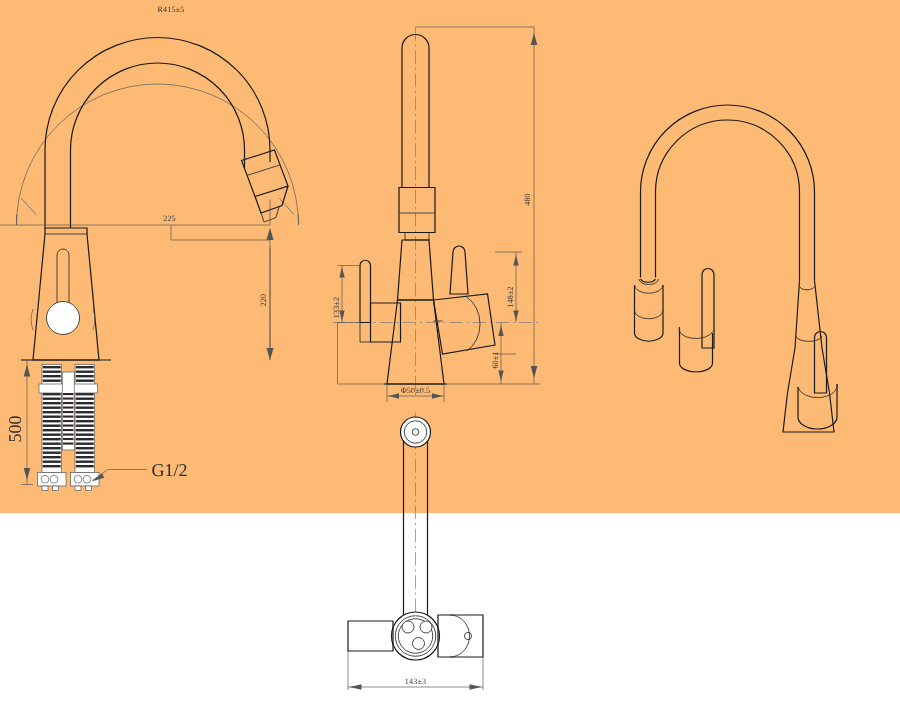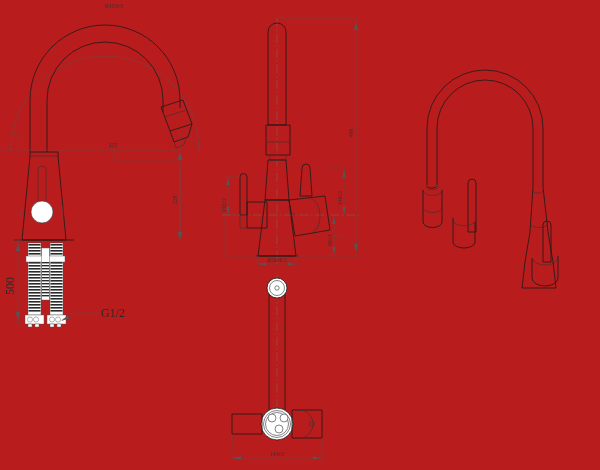--- a/index.html
+++ b/index.html
@@ -5,22 +5,22 @@
 <style>
   html,body{margin:0;padding:0;}
   body{
     width:600px;height:470px;
     background:#ffffff;
     font-family:"Liberation Serif", serif;
     overflow:hidden;
     position:relative;
   }
   #sheet{
-    position:absolute;left:0;top:0;width:600px;height:470px;
-    background:#b91c1c;
+    position:absolute;left:0;top:0;width:600px;height:342px;
+    background:#fdba74;
   }
   svg{display:block;}
   .ln{fill:none;stroke:#1a1a1a;stroke-width:0.8;}
   .ln-thin{fill:none;stroke:#333;stroke-width:0.6;}
   .ln-vthin{fill:none;stroke:#555;stroke-width:0.45;}
   .dim{fill:none;stroke:#555;stroke-width:0.45;}
   .ctr{fill:none;stroke:#777;stroke-width:0.45;stroke-dasharray:9 2.5 1.5 2.5;}
   .fillw{fill:#ffffff;}
   .hatch{fill:#2a2a2a;}
   .dimtext{

